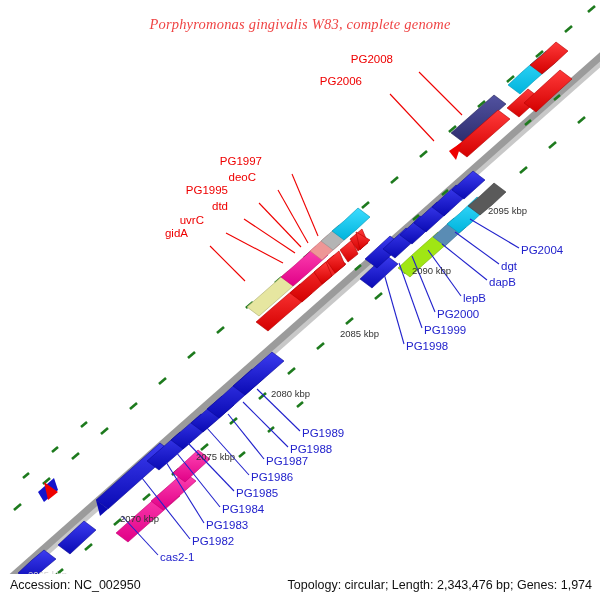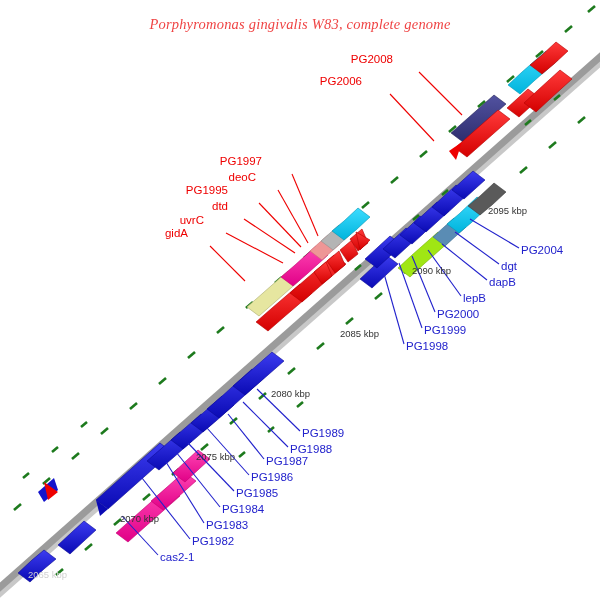--- a/index.html
+++ b/index.html
@@ -264,14 +264,18 @@
         <text x="28" y="578" text-anchor="start" font-family="&quot;Liberation Sans&quot;, sans-serif" font-size="9.5" fill="#d0d0d0">2065 kbp</text>
         <text x="120" y="522" text-anchor="start" font-family="&quot;Liberation Sans&quot;, sans-serif" font-size="9.5" fill="#333333">2070 kbp</text>
         <text x="196" y="460" text-anchor="start" font-family="&quot;Liberation Sans&quot;, sans-serif" font-size="9.5" fill="#333333">2075 kbp</text>
         <text x="271" y="397" text-anchor="start" font-family="&quot;Liberation Sans&quot;, sans-serif" font-size="9.5" fill="#333333">2080 kbp</text>
         <text x="340" y="337" text-anchor="start" font-family="&quot;Liberation Sans&quot;, sans-serif" font-size="9.5" fill="#333333">2085 kbp</text>
         <text x="412" y="274" text-anchor="start" font-family="&quot;Liberation Sans&quot;, sans-serif" font-size="9.5" fill="#333333">2090 kbp</text>
         <text x="488" y="214" text-anchor="start" font-family="&quot;Liberation Sans&quot;, sans-serif" font-size="9.5" fill="#333333">2095 kbp</text>
       </g>
   </svg>
 
+  <div id="statusbar">
+    <span id="accession">Accession: NC_002950</span>
+    <span id="genomeinfo">Topology: circular; Length: 2,343,476 bp; Genes: 1,974</span>
+  </div>
 
 </div>
 
 </body></html>

